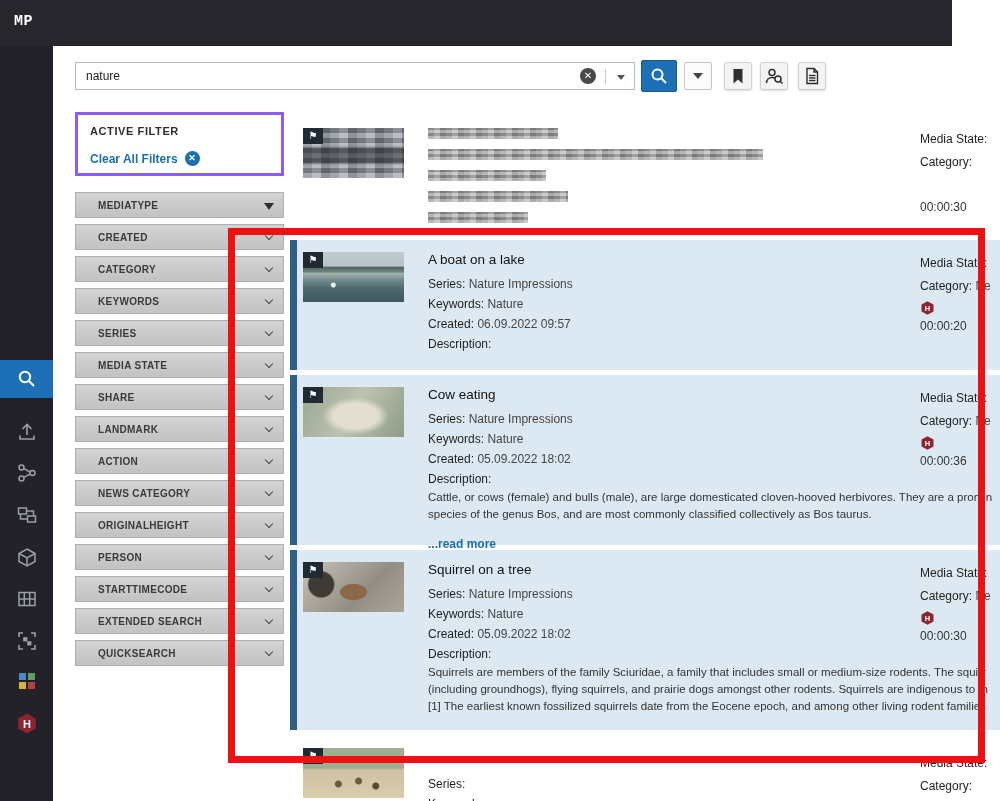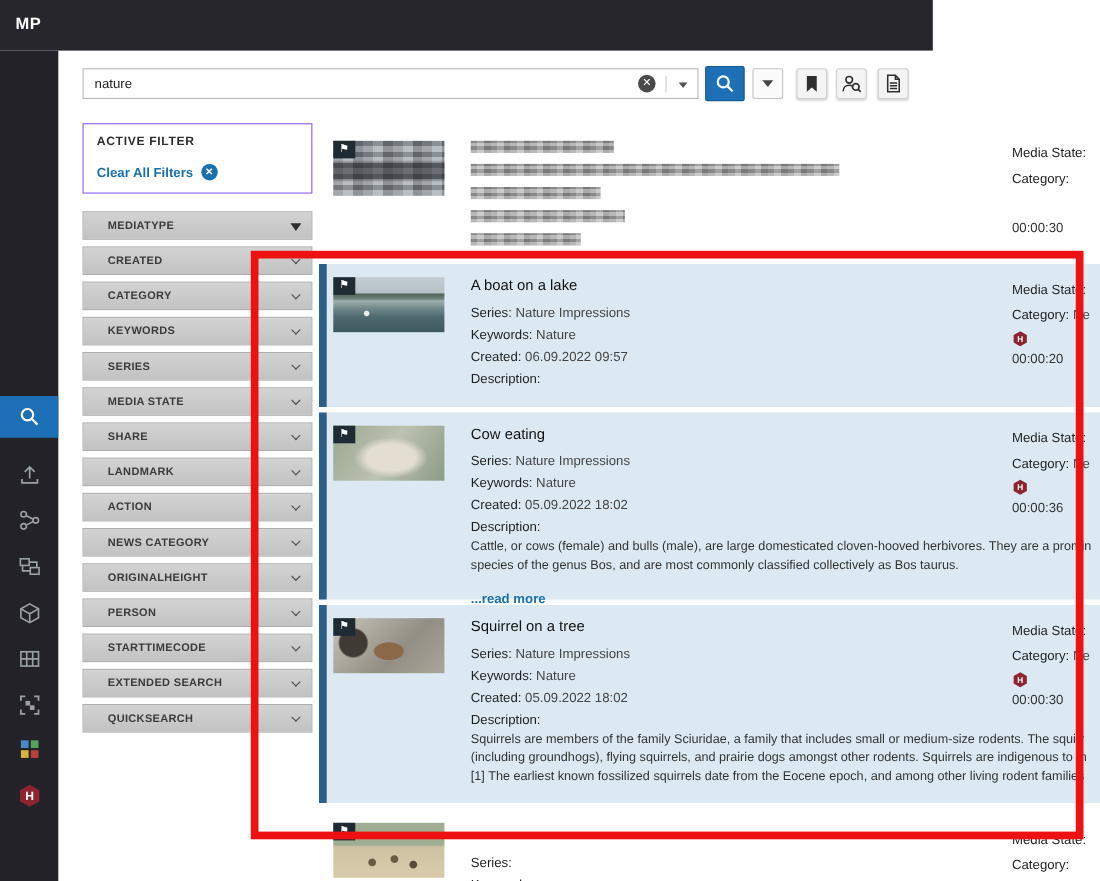--- a/index.html
+++ b/index.html
@@ -1,40 +1,40 @@
 <!DOCTYPE html>
 <html><head>
 <meta charset="utf-8">
 <style>
   * { box-sizing: border-box; }
   html,body { margin:0; padding:0; width:1000px; height:801px; overflow:hidden;
     font-family:"Liberation Sans", sans-serif; background:#fff; position:relative; }
 
   
-  .topbar { position:absolute; left:0; top:0; width:848px; height:46px; background:#26262c; z-index:5; }
+  .topbar { position:absolute; left:0; top:0; width:952px; height:46px; background:#26262c; z-index:5;font-family:Liberation Mono, monospace; }
   .logo { position:absolute; left:14px; top:13px; color:#fff; font-size:15px; font-weight:bold; letter-spacing:.5px; }
   .sidebar { position:absolute; left:0; top:46px; width:53px; height:755px; background:#222228; z-index:5; }
   .slot { position:absolute; left:0; width:53px; height:38px; display:flex; align-items:center; justify-content:center; cursor:pointer; }
   .slot.active { background:#1d70b5; }
   .slot svg { display:block; }
 
   
   .search-input { position:absolute; left:75px; top:62px; width:560px; height:28px; border:1px solid #b9b9b9; background:#fff; z-index:6; }
   .search-input input { position:absolute; left:0; top:0; width:500px; height:26px; border:none; outline:none; padding:0 0 0 10px; font-size:12px; color:#222; font-family:"Liberation Sans",sans-serif; background:transparent; }
   .clear-btn { position:absolute; right:38px; top:5px; width:16px; height:16px; border-radius:50%; background:#4a4a4a; color:#fff; font-size:10px; line-height:16px; text-align:center; cursor:pointer; }
   .in-divider { position:absolute; right:28px; top:6px; width:1px; height:15px; background:#ccc; }
   .in-caret { position:absolute; right:9px; top:12px; width:0; height:0; border-left:4px solid transparent; border-right:4px solid transparent; border-top:5px solid #555; cursor:pointer; }
   .search-btn { position:absolute; left:641px; top:60px; width:36px; height:32px; background:#1d70b5; border:1px solid #165a93; border-radius:2px; display:flex; align-items:center; justify-content:center; cursor:pointer; z-index:6; }
   .caret-btn { position:absolute; left:684px; top:62px; width:28px; height:28px; background:#fbfbfb; border:1px solid #c4c4c4; border-radius:2px; display:flex; align-items:center; justify-content:center; cursor:pointer; z-index:6; }
   .caret-btn i { width:0; height:0; border-left:5px solid transparent; border-right:5px solid transparent; border-top:6px solid #444; }
   .tool-btn { position:absolute; top:62px; width:28px; height:28px; background:#f4f4f4; border:1px solid #d0d0d0; border-radius:3px; box-shadow:0 1px 2px rgba(0,0,0,.15); display:flex; align-items:center; justify-content:center; cursor:pointer; z-index:6; }
   .tool-btn.b1{left:724px;} .tool-btn.b2{left:760px;} .tool-btn.b3{left:798px;}
 
   
-  .af-box { position:absolute; left:75px; top:112px; width:209px; height:64px; border:1px solid #8b5cf6; background:#fff; z-index:4; }
+  .af-box { position:absolute; left:75px; top:112px; width:209px; height:64px; border:3px solid #8b5cf6; background:#fff; z-index:4; }
   .af-title { position:absolute; left:12px; top:10px; font-size:11px; font-weight:bold; color:#2e2e2e; letter-spacing:.6px; }
   .af-clear { position:absolute; left:12px; top:36px; font-size:12px; font-weight:bold; color:#1a6fad; cursor:pointer; display:flex; align-items:center; }
   .af-clear .xcirc { display:inline-block; width:15px; height:15px; border-radius:50%; background:#1a6fad; color:#fff; font-size:9px; line-height:15px; text-align:center; margin-left:7px; font-weight:bold; }
   .fgroups { position:absolute; left:75px; top:192px; width:209px; z-index:4; }
   .fbar { position:relative; width:209px; height:26px; margin-bottom:6px; background:linear-gradient(#d3d3d3,#c2c2c2); border:1px solid #aeaeae; cursor:pointer; }
   .fbar span { position:absolute; left:10px; top:7px; font-size:10px; font-weight:bold; color:#3a3a3a; letter-spacing:.3px;padding-left:12px; }
   .fbar .chev { position:absolute; right:11px; top:8px; width:6px; height:6px; border-right:1.6px solid #4a4a4a; border-bottom:1.6px solid #4a4a4a; transform:rotate(45deg); }
   .fbar.expanded .chev { border:none; transform:none; right:9px; top:10px; width:0; height:0; border-left:5px solid transparent; border-right:5px solid transparent; border-top:7px solid #2f2f2f; }
 
   

